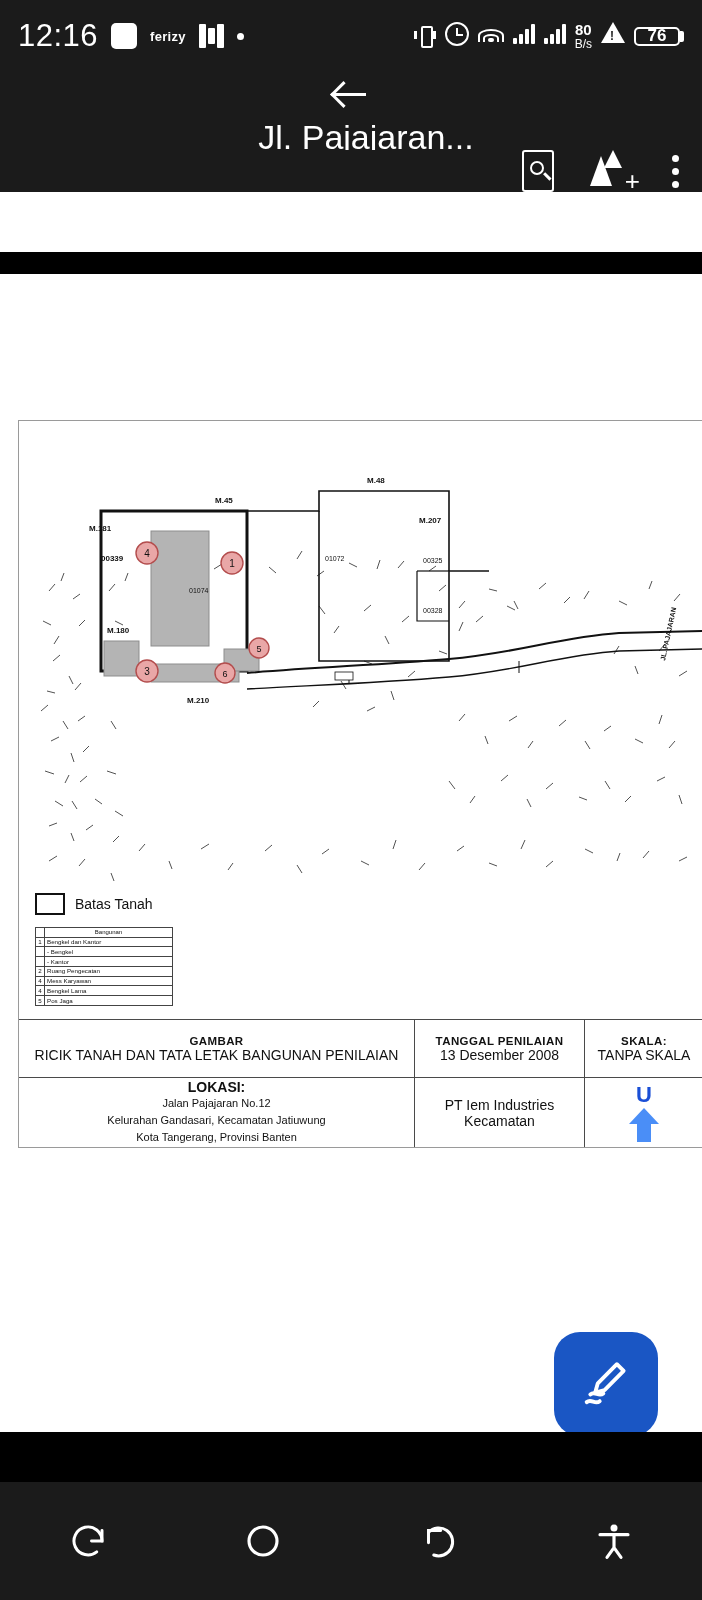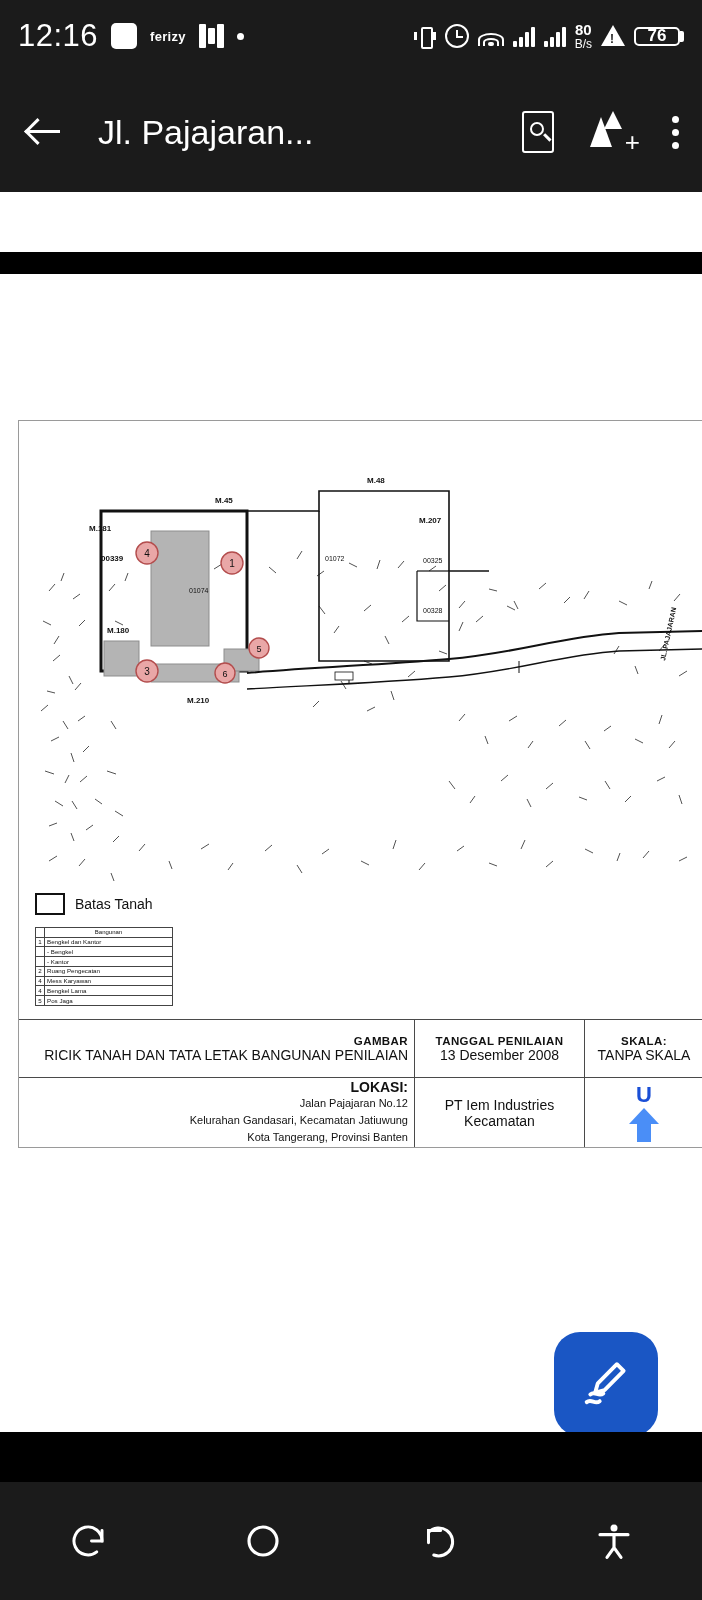--- a/index.html
+++ b/index.html
@@ -12,21 +12,21 @@
   .phone { position: relative; width: 702px; height: 1600px; background: #1b1b1b; }
 
   
   .statusbar {
     position: absolute; top: 0; left: 0; width: 702px; height: 72px;
     background: #1b1b1b; color: #fff;
     display: flex; align-items: center; padding: 0 18px;
   }
   .clock { font-size: 31px; letter-spacing: .5px; font-weight: 400; }
   .sb-left { display: flex; align-items: center; gap: 13px; }
-  .sb-right { margin-left: auto; display: flex; align-items: center; gap: 9px; }
+  .sb-right { margin-left: auto; display: flex; gap: 9px; }
   .sq-icon {
     width: 26px; height: 26px; background: #fff; border-radius: 5px;
   }
   .appname { font-size: 13px; font-weight: bold; color: #fff; letter-spacing: .3px; }
   .pill-icon { display:flex; align-items:center; gap:2px; }
   .pill-icon i { display:block; width:7px; background:#fff; border-radius:1px; }
   .dot { width: 7px; height: 7px; border-radius: 50%; background: #fff; }
 
   .vib { position: relative; width: 22px; height: 26px; }
   .vib:before{content:"";position:absolute;left:7px;top:4px;width:8px;height:18px;border:2px solid #fff;border-radius:2px;}
@@ -56,20 +56,21 @@
   .warn:after{content:"!";position:absolute;left:9px;top:7px;font-size:12px;color:#1b1b1b;font-weight:bold;}
   .battery { display:flex; align-items:center; }
   .battery .body{width:46px;height:19px;border:2.5px solid #fff;border-radius:5px;display:flex;align-items:center;justify-content:center;color:#fff;font-size:17px;font-weight:bold;}
   .battery .tip{width:4px;height:11px;background:#fff;border-radius:0 2px 2px 0;}
 
   
   .appbar {
     position: absolute; top: 72px; left: 0; width: 702px; height: 120px;
     background: #1b1b1b; display: flex; align-items: center; padding: 0 22px;
     color: #fff;
+    flex-direction: column;
   }
   .back-arrow { width: 46px; height: 46px; position: relative; flex: none; }
   .back-arrow:before{content:"";position:absolute;left:6px;top:21px;width:32px;height:3px;background:#fff;}
   .back-arrow:after{content:"";position:absolute;left:6px;top:13px;width:16px;height:16px;border-left:3px solid #fff;border-bottom:3px solid #fff;transform:rotate(45deg);}
   .doc-title { font-size: 34px; margin-left: 30px; white-space: nowrap; overflow: hidden; }
   .ab-actions { margin-left: auto; display: flex; align-items: center; gap: 32px; }
   .ic-search-doc { width: 36px; height: 42px; position: relative; }
   .ic-search-doc .page{position:absolute;left:0;top:0;width:32px;height:42px;border:2.5px solid #fff;border-radius:3px;}
   .ic-search-doc .mag{position:absolute;left:8px;top:11px;width:14px;height:14px;border:2.5px solid #fff;border-radius:50%;}
   .ic-search-doc .hdl{position:absolute;left:21px;top:25px;width:9px;height:2.5px;background:#fff;transform:rotate(45deg);}
@@ -98,21 +99,21 @@
   .bldg-table { position:absolute; left: 16px; top: 506px; width: 138px; border-collapse: collapse; }
   .bldg-table td { border: 0.6px solid #444; font-size: 6.2px; padding: 0.5px 2px; color:#111; line-height:1.25;}
   .bldg-table td.num { width: 9px; text-align:center;}
   .bldg-table td.hdr { text-align:center; font-size:6px;}
 
   .title-block { position:absolute; left:0; bottom:0; width:100%; height:128px; border-top:1.2px solid #4a4a4a;}
   .tb-row { display:flex; width:100%; }
   .tb-row.r1 { height: 58px; border-bottom: 1.2px solid #4a4a4a;}
   .tb-row.r2 { height: 69px; }
   .tb-cell { display:flex; flex-direction:column; align-items:center; justify-content:center; text-align:center; padding: 2px 6px; }
-  .tb-c1 { width: 396px; border-right: 1.2px solid #4a4a4a; align-items: flex-end;}
+  .tb-c1 { width: 396px; border-right: 1.2px solid #4a4a4a;}
   .tb-c2 { width: 170px; border-right: 1.2px solid #4a4a4a;}
   .tb-c3 { flex: 1; }
   .tb-t { font-size: 11.5px; font-weight: bold; letter-spacing: .4px; color:#111;}
   .tb-s { font-size: 14px; color:#111; }
   .tb-s.b { font-weight: bold; }
   .tb-loc { font-size: 11px; color:#111; line-height: 1.55;}
   .north { display:flex; flex-direction:column; align-items:center; }
   .north .u { font-size: 22px; font-weight: bold; color:#1a4fd6; line-height:1; }
   .north .arrow { margin-top:2px; width:30px; height:34px; position:relative;}
   .north .arrow .head{position:absolute;left:0;top:0;width:0;height:0;border-left:15px solid transparent;border-right:15px solid transparent;border-bottom:16px solid #4a8ef7;}

